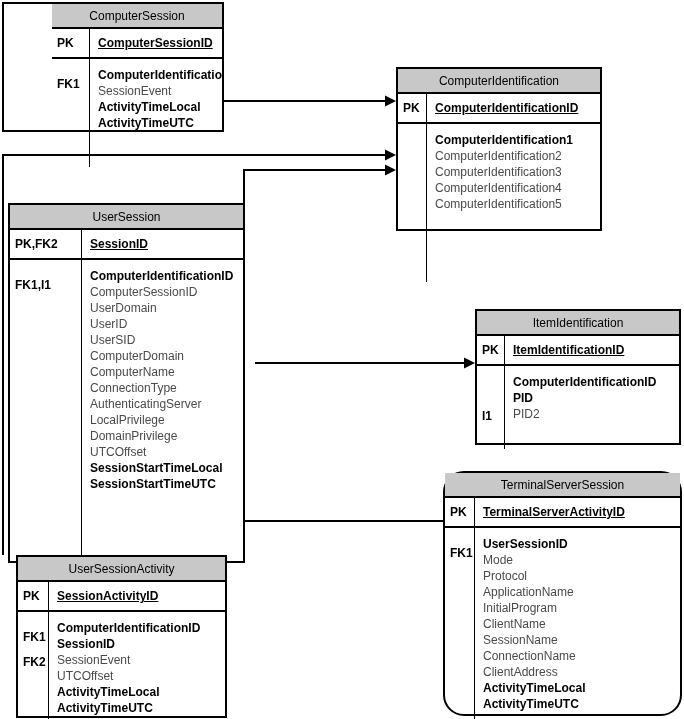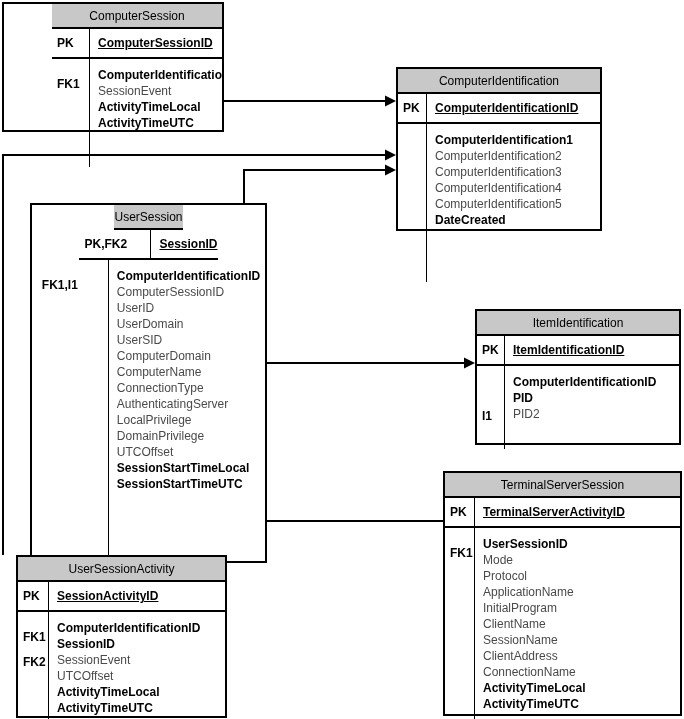--- a/index.html
+++ b/index.html
@@ -103,26 +103,25 @@
         <div class="line key"></div>
         <div class="line key"></div>
         <div class="line key"></div>
       </div>
       <div class="fcol">
         <div class="line attr" data-bold="true">ComputerIdentification1</div>
         <div class="line attr" data-bold="false">ComputerIdentification2</div>
         <div class="line attr" data-bold="false">ComputerIdentification3</div>
         <div class="line attr" data-bold="false">ComputerIdentification4</div>
         <div class="line attr" data-bold="false">ComputerIdentification5</div>
-        <div class="line attr" data-bold="true">DateCreated</div>
-      </div>
-    </div>
-  </div>
-
-  <div class="table" style="left:30px;top:203px;width:237px;height:360px;align-items:center;--kw:72px;">
+      </div>
+    </div>
+  </div>
+
+  <div class="table" style="left:8px;top:203px;width:237px;height:360px;--kw:72px;">
     <div class="thead">UserSession</div>
     <div class="pkrow">
       <div class="kcol pk-key">PK,FK2</div>
       <div class="fcol pk-field">SessionID</div>
     </div>
     <div class="attrs">
       <div class="kcol">
         <div class="line key">FK1,I1</div>
         <div class="line key"></div>
         <div class="line key"></div>
@@ -134,22 +133,22 @@
         <div class="line key"></div>
         <div class="line key"></div>
         <div class="line key"></div>
         <div class="line key"></div>
         <div class="line key"></div>
         <div class="line key"></div>
       </div>
       <div class="fcol">
         <div class="line attr" data-bold="true">ComputerIdentificationID</div>
         <div class="line attr" data-bold="false">ComputerSessionID</div>
+        <div class="line attr" data-bold="false">UserDomain</div>
         <div class="line attr" data-bold="false">UserID</div>
-        <div class="line attr" data-bold="false">UserDomain</div>
         <div class="line attr" data-bold="false">UserSID</div>
         <div class="line attr" data-bold="false">ComputerDomain</div>
         <div class="line attr" data-bold="false">ComputerName</div>
         <div class="line attr" data-bold="false">ConnectionType</div>
         <div class="line attr" data-bold="false">AuthenticatingServer</div>
         <div class="line attr" data-bold="false">LocalPrivilege</div>
         <div class="line attr" data-bold="false">DomainPrivilege</div>
         <div class="line attr" data-bold="false">UTCOffset</div>
         <div class="line attr" data-bold="true">SessionStartTimeLocal</div>
         <div class="line attr" data-bold="true">SessionStartTimeUTC</div>
@@ -170,21 +169,21 @@
         <div class="line key"></div>
       </div>
       <div class="fcol">
         <div class="line attr" data-bold="true">ComputerIdentificationID</div>
         <div class="line attr" data-bold="true">PID</div>
         <div class="line attr" data-bold="false">PID2</div>
       </div>
     </div>
   </div>
 
-  <div class="table" style="left:443px;top:471px;width:239px;height:245px;--kw:30px;">
+  <div class="table" style="left:443px;top:471px;width:239px;height:245px;border-radius:21px;--kw:30px;">
     <div class="thead">TerminalServerSession</div>
     <div class="pkrow">
       <div class="kcol pk-key">PK</div>
       <div class="fcol pk-field">TerminalServerActivityID</div>
     </div>
     <div class="attrs">
       <div class="kcol">
         <div class="line key">FK1</div>
         <div class="line key"></div>
         <div class="line key"></div>
@@ -198,22 +197,22 @@
         <div class="line key"></div>
       </div>
       <div class="fcol">
         <div class="line attr" data-bold="true">UserSessionID</div>
         <div class="line attr" data-bold="false">Mode</div>
         <div class="line attr" data-bold="false">Protocol</div>
         <div class="line attr" data-bold="false">ApplicationName</div>
         <div class="line attr" data-bold="false">InitialProgram</div>
         <div class="line attr" data-bold="false">ClientName</div>
         <div class="line attr" data-bold="false">SessionName</div>
+        <div class="line attr" data-bold="false">ConnectionName</div>
         <div class="line attr" data-bold="false">ClientAddress</div>
-        <div class="line attr" data-bold="false">ConnectionName</div>
         <div class="line attr" data-bold="true">ActivityTimeLocal</div>
         <div class="line attr" data-bold="true">ActivityTimeUTC</div>
       </div>
     </div>
   </div>
 
   <div class="table" style="left:16px;top:555px;width:211px;height:163px;--kw:31px;">
     <div class="thead">UserSessionActivity</div>
     <div class="pkrow">
       <div class="kcol pk-key">PK</div>

